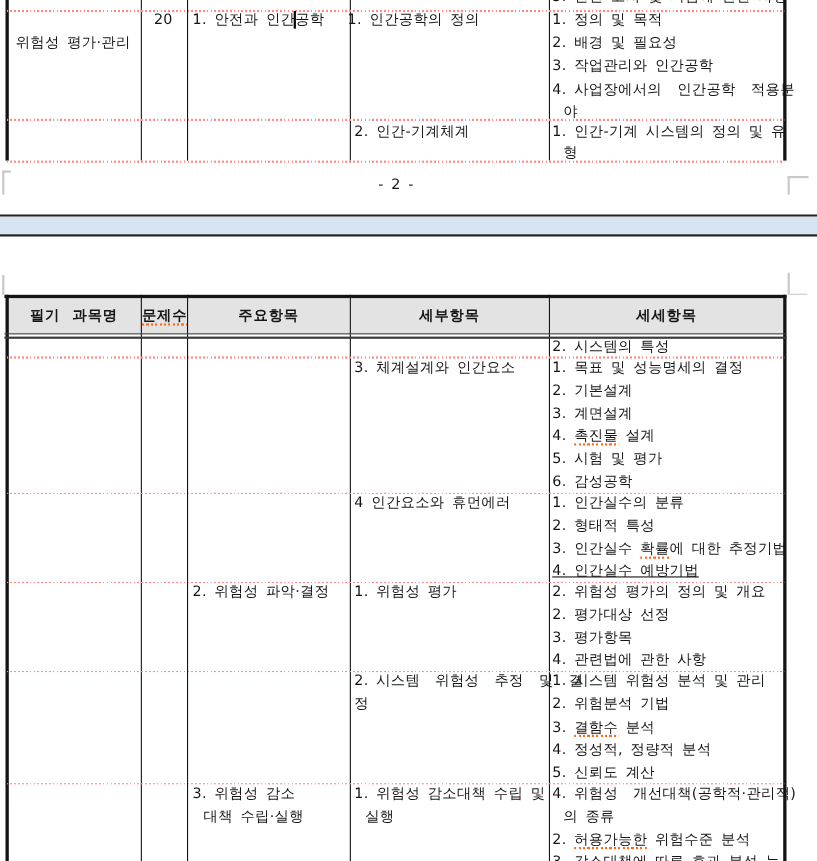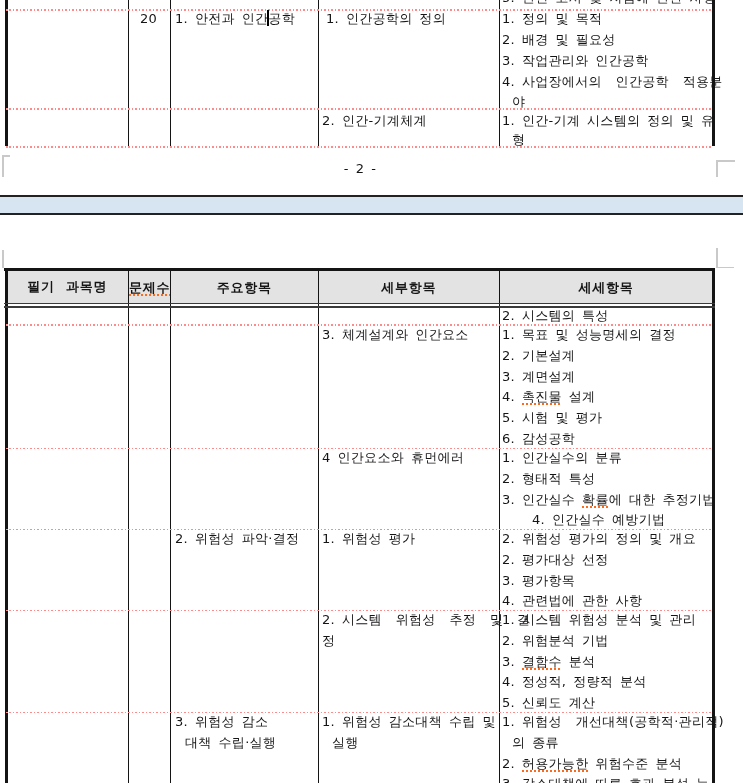--- a/index.html
+++ b/index.html
@@ -26,23 +26,24 @@
     <div class="vb" style="left: 5px; top: 0px; height: 146px; width: 2.5px;"></div>
     <div class="vb" style="left: 127.5px; top: 0px; height: 146px; width: 1.4px;"></div>
     <div class="vb" style="left: 169.5px; top: 0px; height: 146px; width: 1.4px;"></div>
     <div class="vb" style="left: 317.5px; top: 0px; height: 146px; width: 1.4px;"></div>
     <div class="vb" style="left: 498.5px; top: 0px; height: 146px; width: 1.4px;"></div>
     <div class="vb" style="left: 712px; top: 0px; height: 146px; width: 2.5px;"></div>
     <div class="dotline" style="left: 6px; top: 9px; width: 707px; background-image: repeating-linear-gradient(90deg, rgb(255, 138, 138) 0px, rgb(255, 138, 138) 1.5px, transparent 1.5px, transparent 3.5px);"></div>
     <div class="dotline" style="left: 6px; top: 108px; width: 707px; background-image: repeating-linear-gradient(90deg, rgb(255, 138, 138) 0px, rgb(255, 138, 138) 1.5px, transparent 1.5px, transparent 3.5px);"></div>
     <div class="dotline" style="left: 6px; top: 146px; width: 707px; background-image: repeating-linear-gradient(90deg, rgb(255, 138, 138) 0px, rgb(255, 138, 138) 1.5px, transparent 1.5px, transparent 3.5px);"></div>
     <div class="tline" style="top: -13.5px; left: 502px;">5. 관련 고시 및 지침에 관한 사항</div>
+    <div class="tline cen" style="top: 28.5px; left: 7px; width: 119px;">위험성 평가·관리</div>
     <div class="tline cen" style="top: 7.5px; left: 129px; width: 39px;">20</div>
     <div class="tline" style="top: 7.5px; left: 175px;">1. 안전과 인간공학</div>
-    <div class="tline" style="top: 7.5px; left: 326px;">1. 인간공학의 정의</div>
+    <div class="tline" style="top: 7.5px; left: 316px;">1. 인간공학의 정의</div>
     <div class="tline" style="top: 7.5px; left: 502px;">1. 정의 및 목적</div>
     <div class="tline" style="top: 28.5px; left: 502px;">2. 배경 및 필요성</div>
     <div class="tline" style="top: 49.5px; left: 502px;">3. 작업관리와 인간공학</div>
     <div class="tline" style="top: 70.5px; left: 502px;">4. 사업장에서의  인간공학  적용분</div>
     <div class="tline" style="top: 90.5px; left: 512px;">야</div>
     <div class="cursor" style="left: 267px; top: 10px; width: 1.5px; height: 16px;"></div>
     <div class="tline" style="top: 109.5px; left: 322px;">2. 인간-기계체계</div>
     <div class="tline" style="top: 109.5px; left: 502px;">1. 인간-기계 시스템의 정의 및 유</div>
     <div class="tline" style="top: 128.5px; left: 512px;">형</div>
     <div class="tline cen" style="top: 157.5px; left: 260px; width: 200px;">- 2 -</div>
@@ -81,35 +82,35 @@
     <div class="tline" style="top: 324px; left: 502px;">1. 목표 및 성능명세의 결정</div>
     <div class="tline" style="top: 344.8px; left: 502px;">2. 기본설계</div>
     <div class="tline" style="top: 365.6px; left: 502px;">3. 계면설계</div>
     <div class="tline" style="top: 386.4px; left: 502px;"><span>4. </span><span class="spell" style="background-image: repeating-linear-gradient(90deg, rgb(255, 106, 26) 0px, rgb(255, 106, 26) 2px, transparent 2px, transparent 4px);">촉진물</span><span> 설계</span></div>
     <div class="tline" style="top: 407.2px; left: 502px;">5. 시험 및 평가</div>
     <div class="tline" style="top: 428px; left: 502px;">6. 감성공학</div>
     <div class="tline" style="top: 447px; left: 322px;">4 인간요소와 휴먼에러</div>
     <div class="tline" style="top: 447px; left: 502px;">1. 인간실수의 분류</div>
     <div class="tline" style="top: 467.8px; left: 502px;">2. 형태적 특성</div>
     <div class="tline" style="top: 488.6px; left: 502px;"><span>3. 인간실수 </span><span class="spell" style="background-image: repeating-linear-gradient(90deg, rgb(255, 106, 26) 0px, rgb(255, 106, 26) 2px, transparent 2px, transparent 4px);">확률</span><span>에 대한 추정기법</span></div>
-    <div class="tline" style="top: 509.4px; left: 532px;">4. 인간실수 예방기법</div>
+    <div class="tline" style="top: 509.4px; left: 502px; text-decoration: underline;">4. 인간실수 예방기법</div>
     <div class="tline" style="top: 528px; left: 175px;">2. 위험성 파악·결정</div>
     <div class="tline" style="top: 528px; left: 322px;">1. 위험성 평가</div>
     <div class="tline" style="top: 528px; left: 502px;">2. 위험성 평가의 정의 및 개요</div>
     <div class="tline" style="top: 548.8px; left: 502px;">2. 평가대상 선정</div>
     <div class="tline" style="top: 569.6px; left: 502px;">3. 평가항목</div>
     <div class="tline" style="top: 590.4px; left: 502px;">4. 관련법에 관한 사항</div>
     <div class="tline" style="top: 609px; left: 322px;">2. 시스템  위험성  추정  및  결</div>
     <div class="tline" style="top: 629.8px; left: 322px;">정</div>
     <div class="tline" style="top: 609px; left: 502px;">1. 시스템 위험성 분석 및 관리</div>
     <div class="tline" style="top: 629.8px; left: 502px;">2. 위험분석 기법</div>
     <div class="tline" style="top: 650.6px; left: 502px;"><span>3. </span><span class="spell" style="background-image: repeating-linear-gradient(90deg, rgb(255, 106, 26) 0px, rgb(255, 106, 26) 2px, transparent 2px, transparent 4px);">결함수</span><span> 분석</span></div>
     <div class="tline" style="top: 671.4px; left: 502px;">4. 정성적, 정량적 분석</div>
     <div class="tline" style="top: 692.2px; left: 502px;">5. 신뢰도 계산</div>
     <div class="tline" style="top: 711px; left: 175px;">3. 위험성 감소</div>
     <div class="tline" style="top: 731.8px; left: 185px;">대책 수립·실행</div>
     <div class="tline" style="top: 711px; left: 322px;">1. 위험성 감소대책 수립 및</div>
     <div class="tline" style="top: 731.8px; left: 332px;">실행</div>
-    <div class="tline" style="top: 711px; left: 502px;">1. 위험성  개선대책(공학적·관리적)</div>
+    <div class="tline" style="top: 711px; left: 502px;">4. 위험성  개선대책(공학적·관리적)</div>
     <div class="tline" style="top: 731.8px; left: 512px;">의 종류</div>
     <div class="tline" style="top: 752.6px; left: 502px;"><span>2. </span><span class="spell" style="background-image: repeating-linear-gradient(90deg, rgb(255, 106, 26) 0px, rgb(255, 106, 26) 2px, transparent 2px, transparent 4px);">허용가능한</span><span> 위험수준 분석</span></div>
     <div class="tline" style="top: 773.4px; left: 502px;">3. 감소대책에 따른 효과 분석 능</div>
   </div>
 
 </body></html>

